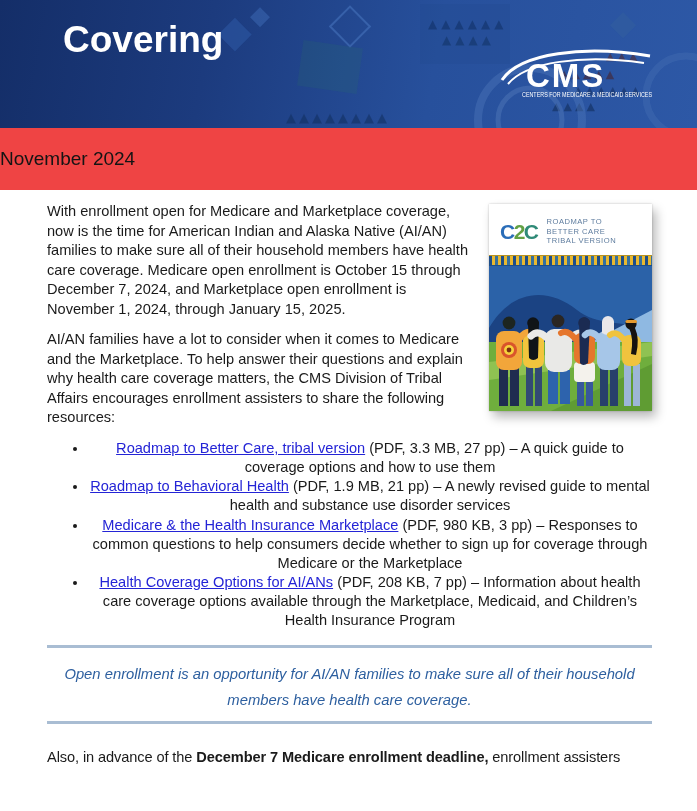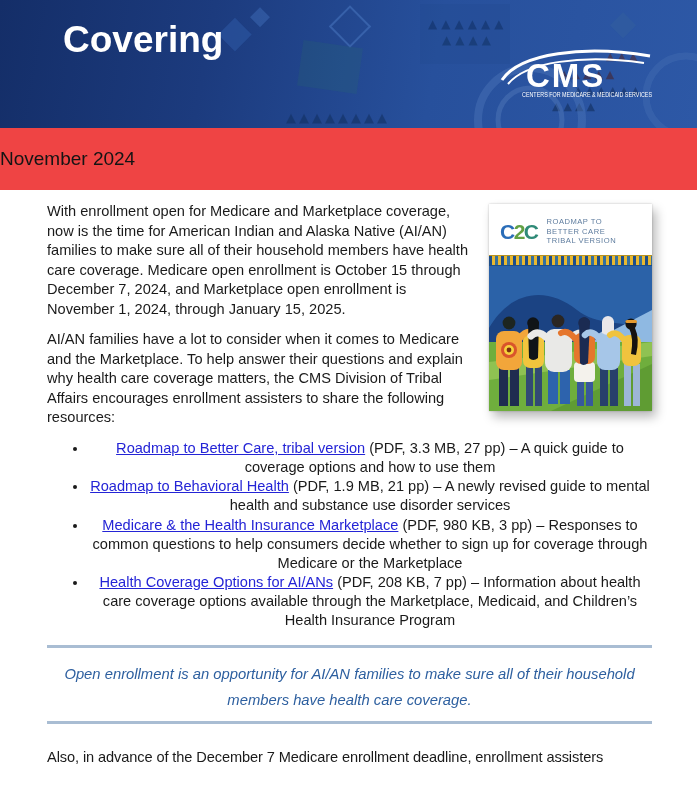--- a/index.html
+++ b/index.html
@@ -74,21 +74,21 @@
 
   .rule { border:none; border-top:3px solid #a9bdd3; margin:0; }
 
   .pull-quote {
     margin:14px 4px 8px !important;
     color:#2d5f9f; font-style:italic; text-align:center;
     font-size:14.8px; line-height:25.5px;
   }
 
   .closing { margin:24px 0 0 !important; letter-spacing:-0.1px; }
-  .closing b { font-weight:normal; }
+  .closing b { font-weight:bold; }
 </style>
 </head>
 <body>
 
 <div class="page">
 
   <header class="masthead">
     <svg class="masthead-pattern" width="697" height="128" viewBox="0 0 697 128" aria-hidden="true" font-family="'DejaVu Sans',sans-serif">
       <g opacity="0.55">
         <text x="218" y="46" font-size="44" fill="#2f5aa6">◆</text>

